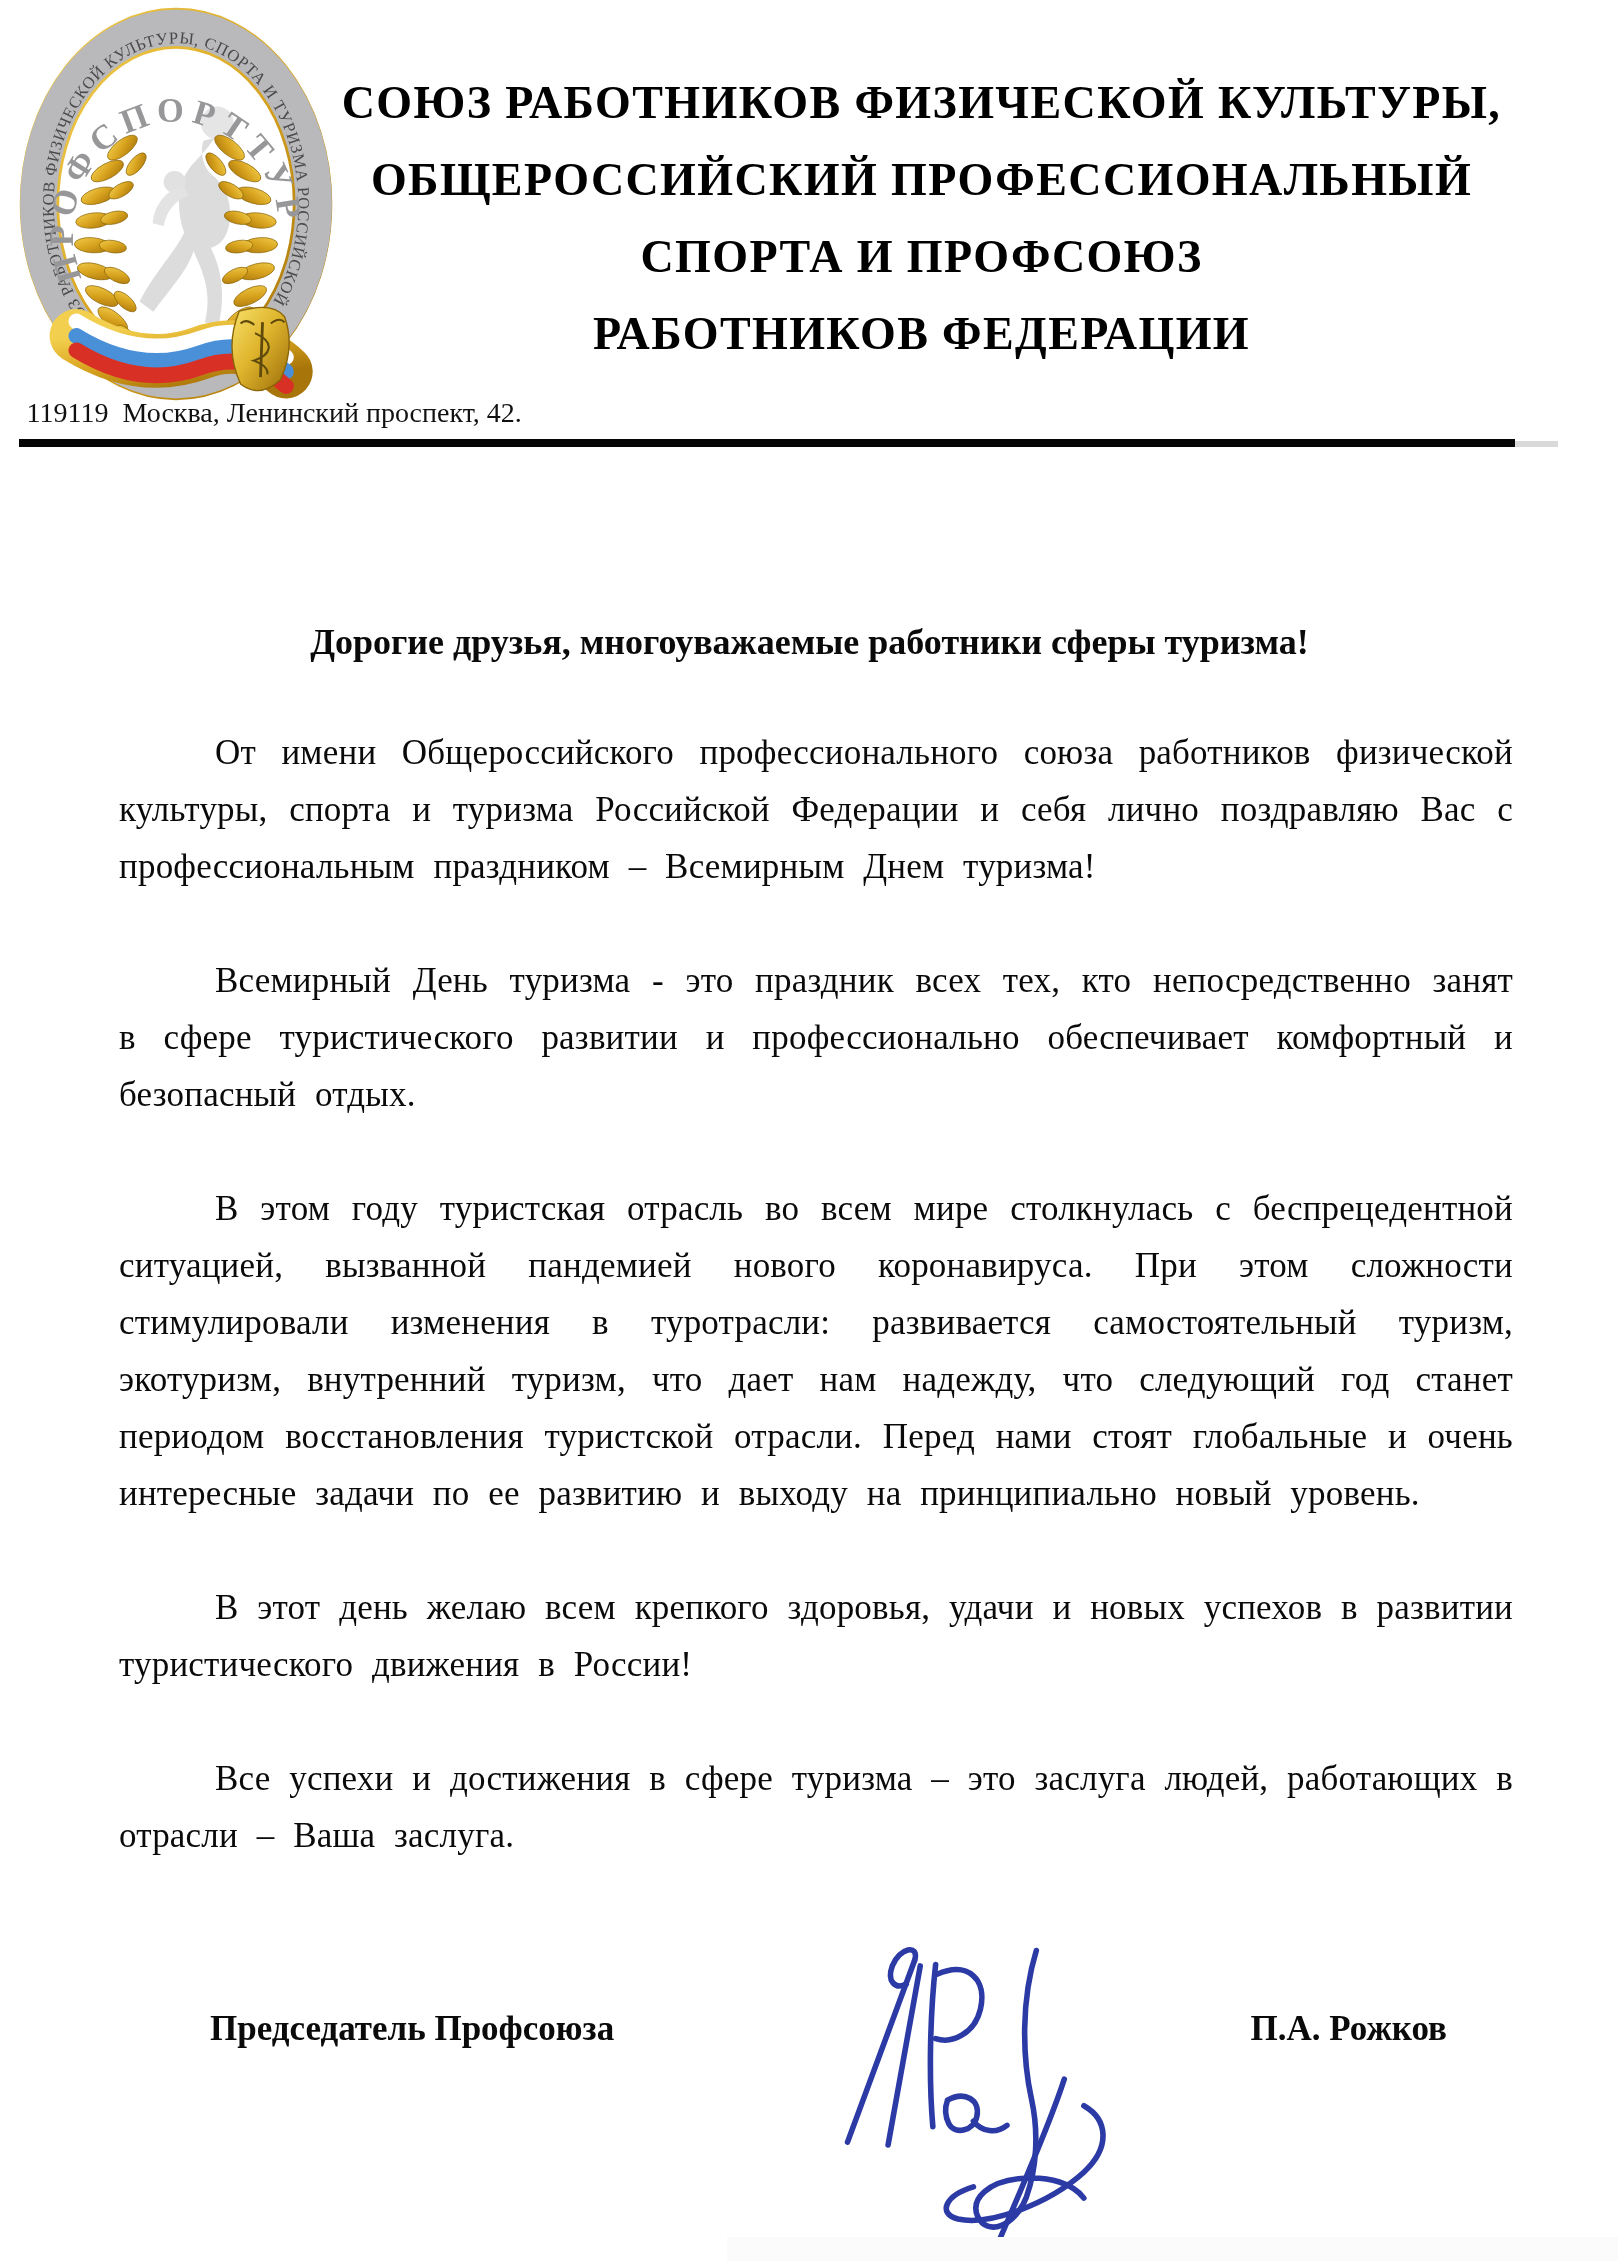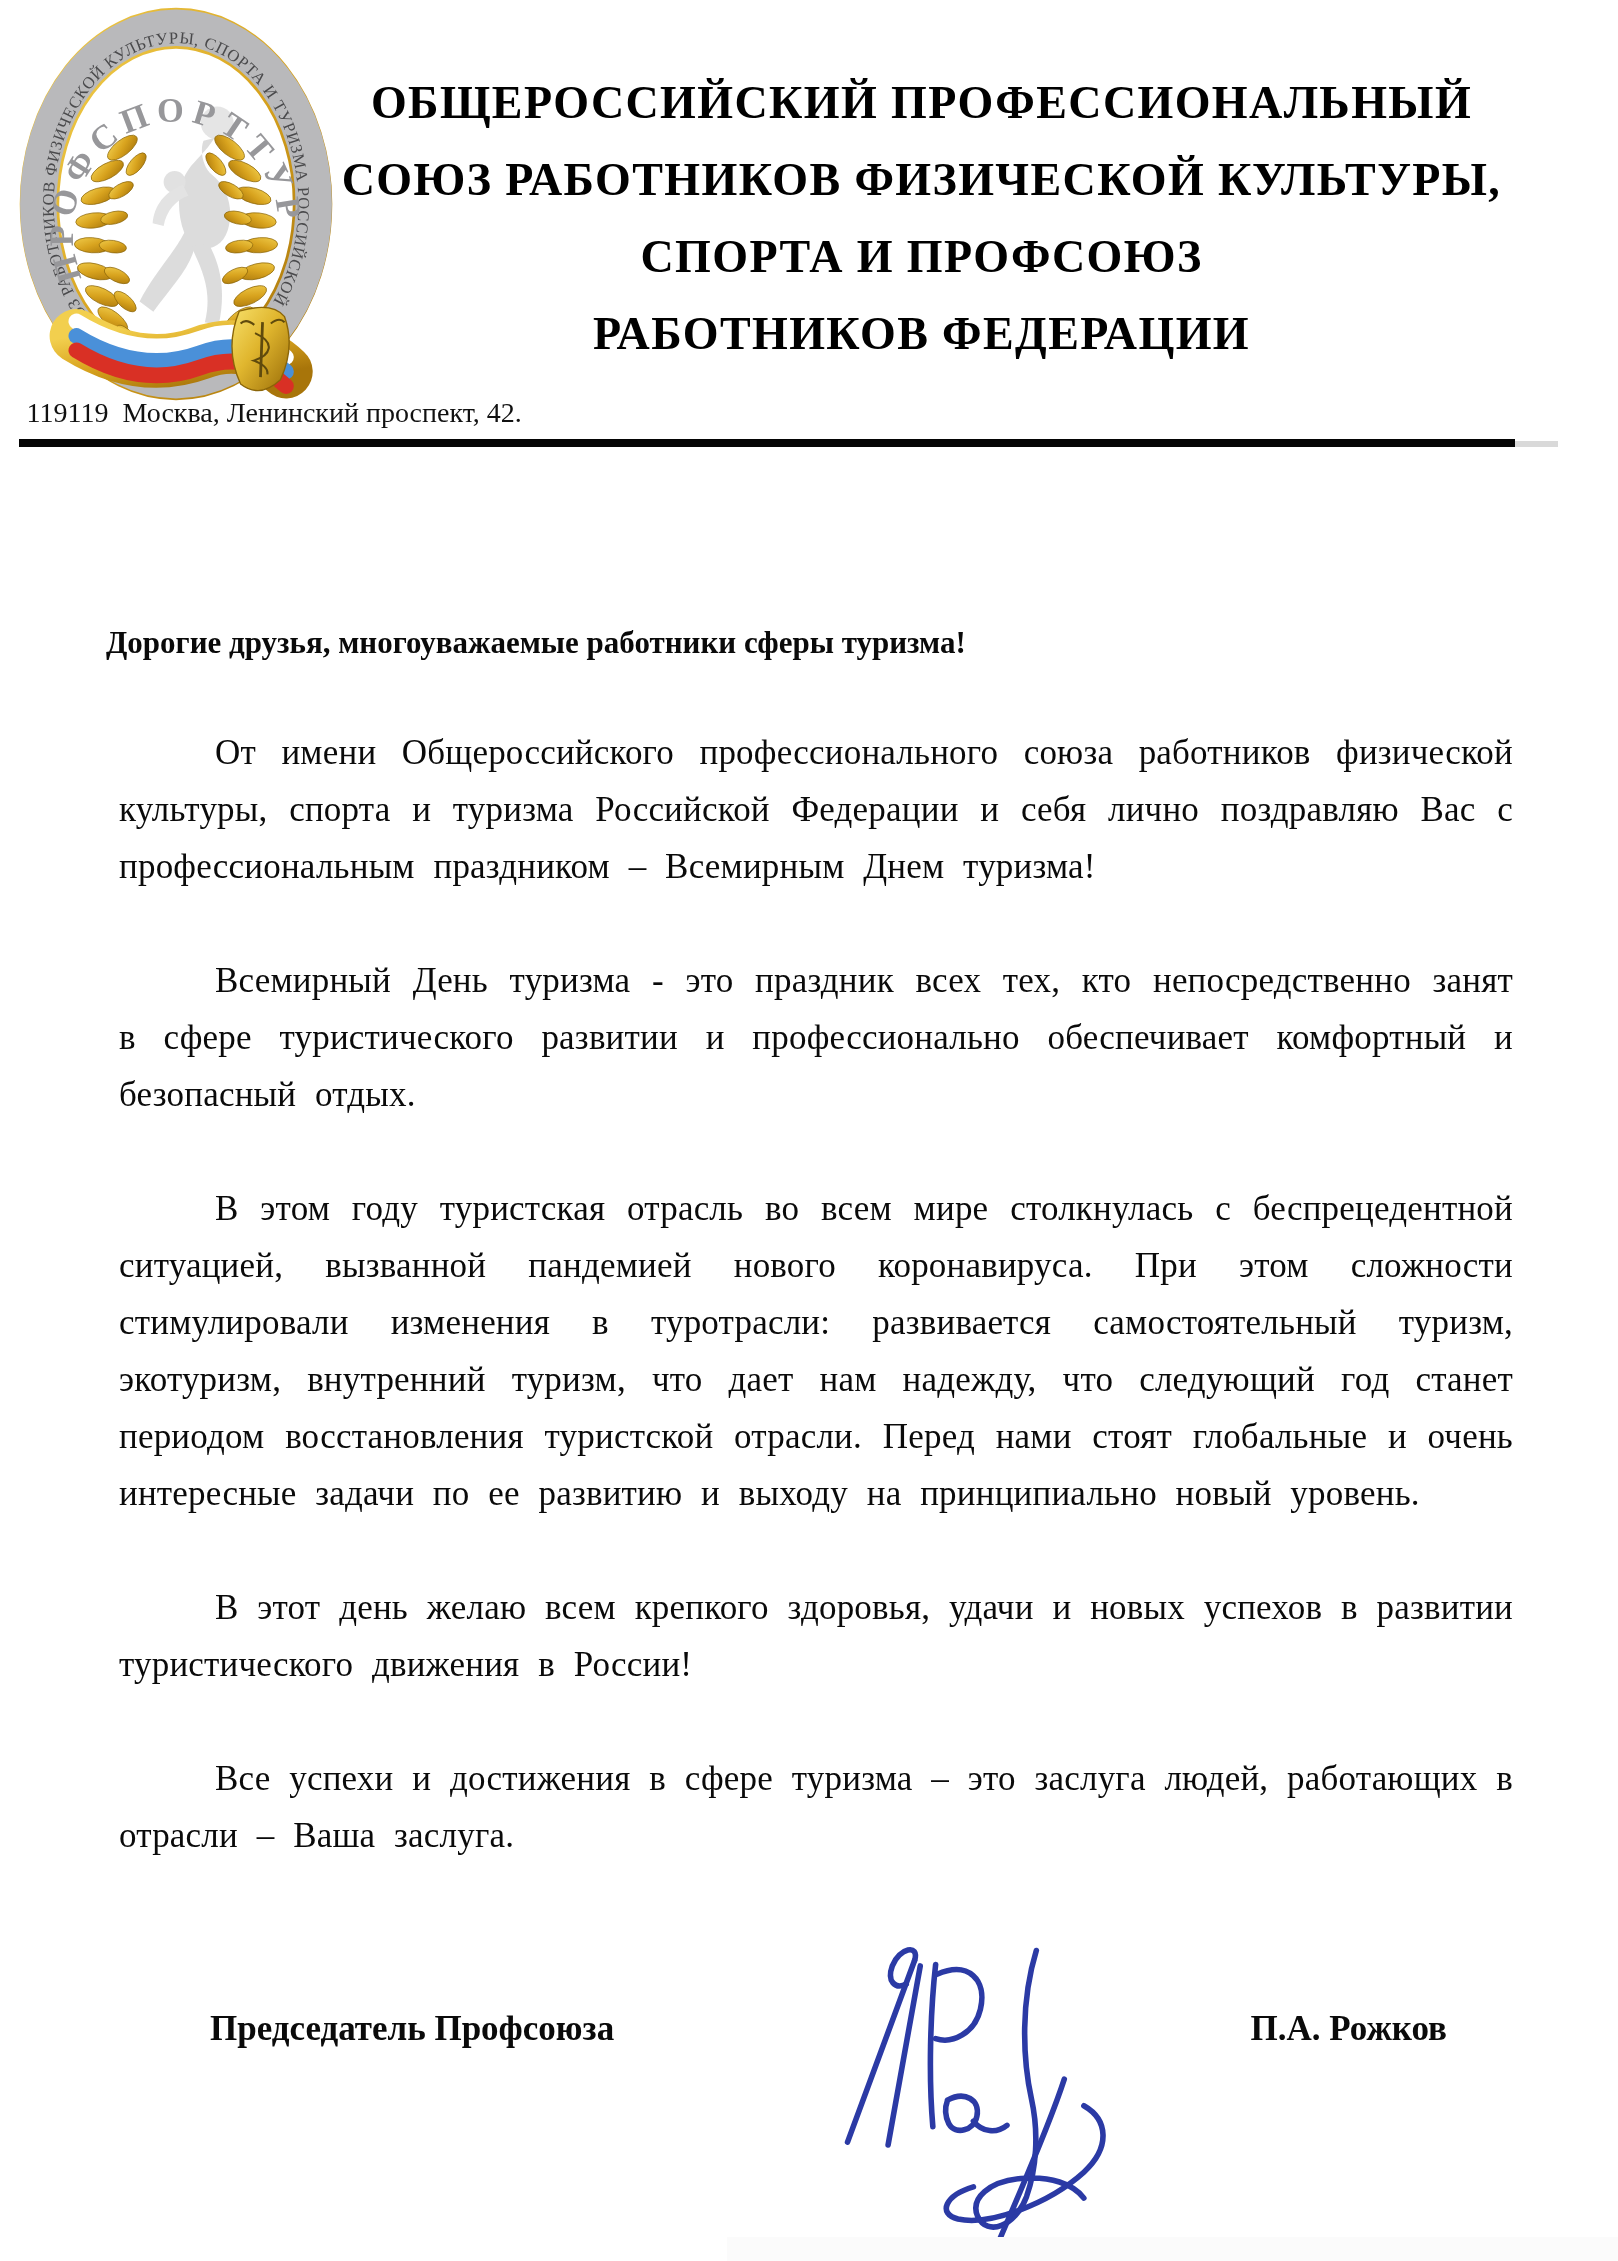--- a/index.html
+++ b/index.html
@@ -19,21 +19,21 @@
     position:absolute;left:26.6px;right:100px;top:396px;height:35px;
     display:flex;justify-content:space-between;align-items:baseline;
     font-size:28px;line-height:34px;color:#111;
   }
   .addr-row span{white-space:pre;}
   .rule{position:absolute;left:19px;top:439px;width:1496px;height:7.7px;background:#050505;}
   .rule-tail{position:absolute;left:1515px;top:441px;width:43px;height:6.3px;background:#d9d9d9;}
   
   .body{position:absolute;left:106px;right:106px;top:621px;}
   .salutation{
-    margin:0 0 60px 0;text-align:left;font-weight:bold;font-size:31px;line-height:43px;font-family:Liberation Serif, serif;
+    margin:0 0 60px 0;text-align:center;font-weight:bold;font-size:36px;line-height:43px;font-family:Liberation Serif, serif;
   }
   .body p{
     margin:0 0 57px 13px;font-size:35px;line-height:57px;
     text-align:justify;text-indent:96px;
     word-spacing:9.8px;letter-spacing:0.2px;
   }
   
   .sig-row{
     position:absolute;left:210px;right:172px;top:2008px;
     display:flex;justify-content:space-between;align-items:baseline;
@@ -133,22 +133,22 @@
       <g>
         <path d="M 322 446 q 48 -14 66 8 q 16 44 -6 92 q -30 28 -58 6 q -24 -52 -2 -106 z" fill="url(#shieldGrad)" stroke="#8a6508" stroke-width="2"></path>
         <path d="M 356 462 L 353 542" stroke="#5f4a0d" stroke-width="4" fill="none"></path>
         <path d="M 344 466 q -12 -10 -20 -2 M 368 464 q 12 -10 20 -2" stroke="#5f4a0d" stroke-width="3" fill="none"></path>
         <path d="M 345 478 q 22 10 20 22 q -2 12 -22 18 q 22 8 20 20" stroke="#5f4a0d" stroke-width="3" fill="none"></path>
       </g>
     </svg>
   </div>
 
   <div class="titles">
+    <div>СОЮЗ РАБОТНИКОВ ФИЗИЧЕСКОЙ КУЛЬТУРЫ,</div>
     <div>ОБЩЕРОССИЙСКИЙ ПРОФЕССИОНАЛЬНЫЙ</div>
-    <div>СОЮЗ РАБОТНИКОВ ФИЗИЧЕСКОЙ КУЛЬТУРЫ,</div>
     <div>СПОРТА И ПРОФСОЮЗ</div>
     <div>РАБОТНИКОВ ФЕДЕРАЦИИ</div>
   </div>
 
   <div class="addr-row">
     <span>119119  Москва, Ленинский проспект, 42.</span>
   </div>
   <div class="rule"></div>
   <div class="rule-tail"></div>
 

